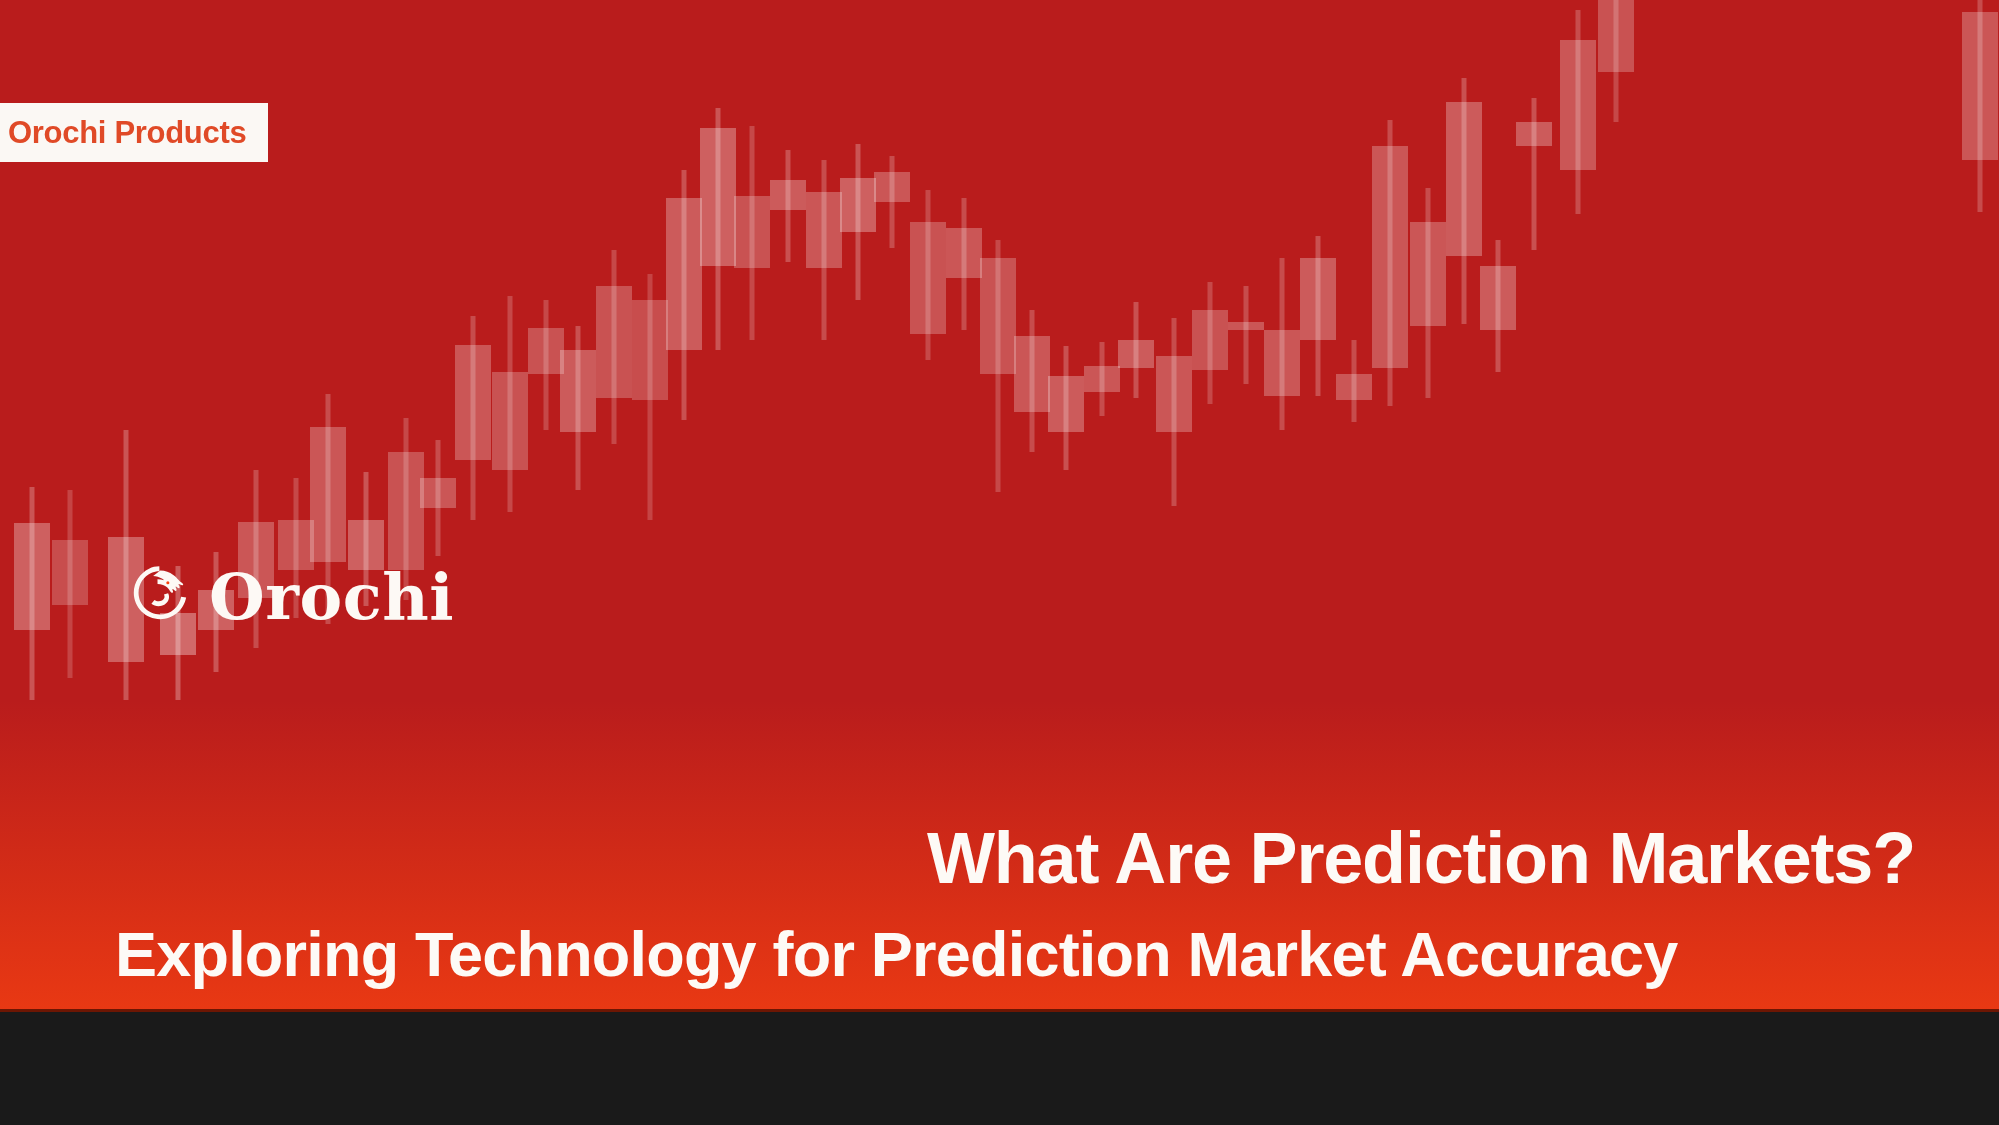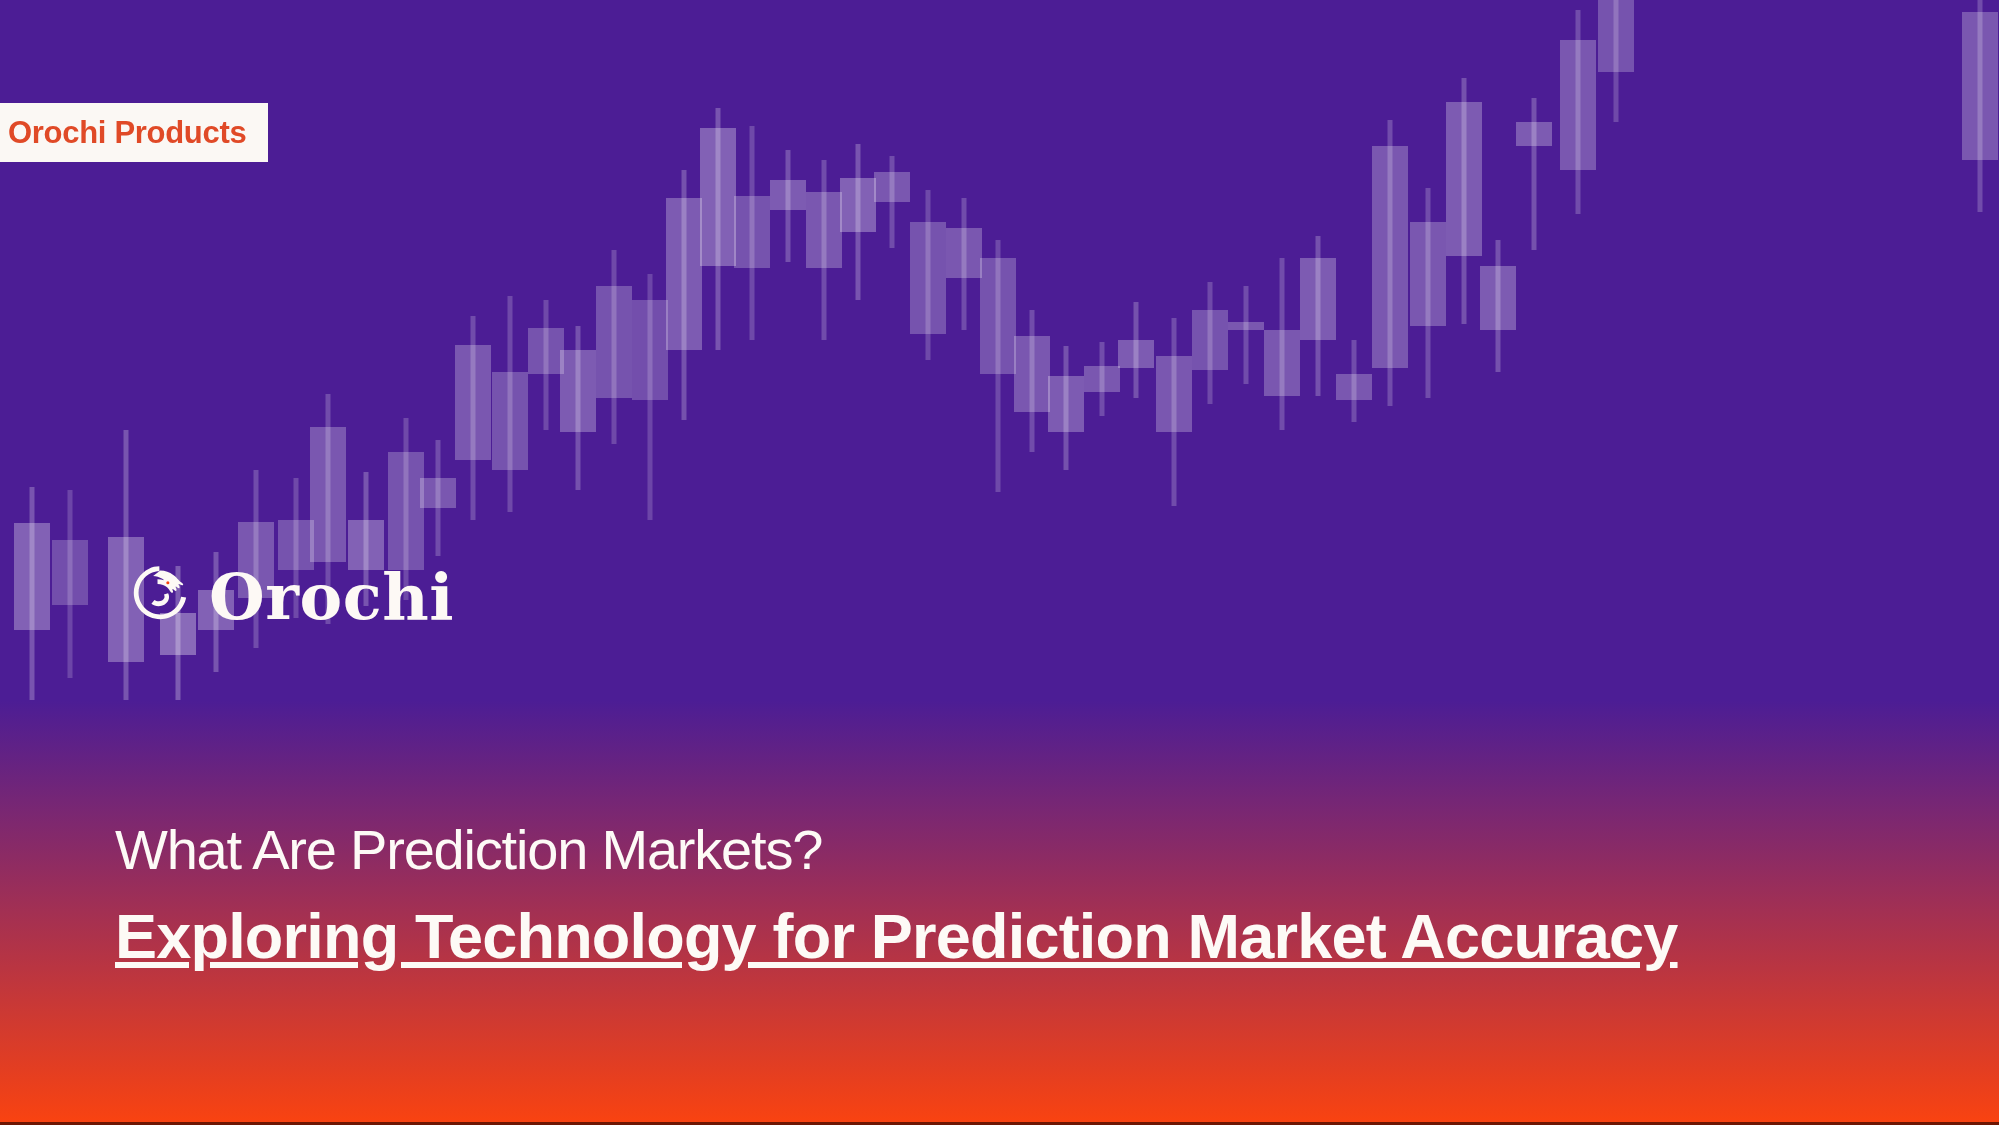--- a/index.html
+++ b/index.html
@@ -3,23 +3,23 @@
 <meta charset="utf-8">
 <style>
   html, body {
     margin: 0;
     padding: 0;
     background: #1a1a1a;
   }
   #stage {
     position: relative;
     width: 1999px;
-    height: 1125px;
+    height: 1012px;
     overflow: hidden;
-    background: #4c1d95;
+    background: #b91c1c;
     font-family: "Liberation Sans", sans-serif;
   }
 
   
   #chart-bg {
     position: absolute;
     left: 0; top: 0;
     width: 1999px;
     height: 1125px;
     display: block;
@@ -79,36 +79,36 @@
 
   
   #headline-block {
     position: absolute;
     left: 115px;
     top: 820px;
     width: 1800px;
   }
   #main-title {
     margin: 0;
-    font-size: 56px;
-    font-weight: normal;
+    font-size: 72px;
+    font-weight: bold;
     color: #FDFAF6;
     letter-spacing: -1.2px;
     line-height: 1.08;
     white-space: nowrap;
+    text-align: right;
   }
   #sub-title {
     margin: 22px 0 0 0;
     font-size: 63px;
     font-weight: bold;
     color: #FDFAF6;
     letter-spacing: -0.8px;
     line-height: 1.08;
     white-space: nowrap;
-    text-decoration: underline;
   }
 </style>
 </head>
 <body>
 
 <div id="stage">
 
   <svg id="chart-bg" viewBox="0 0 1999 1125" preserveAspectRatio="none" xmlns="http://www.w3.org/2000/svg" aria-hidden="true">
       <defs>
         <linearGradient id="bottomFade" x1="0" y1="0" x2="0" y2="1">

